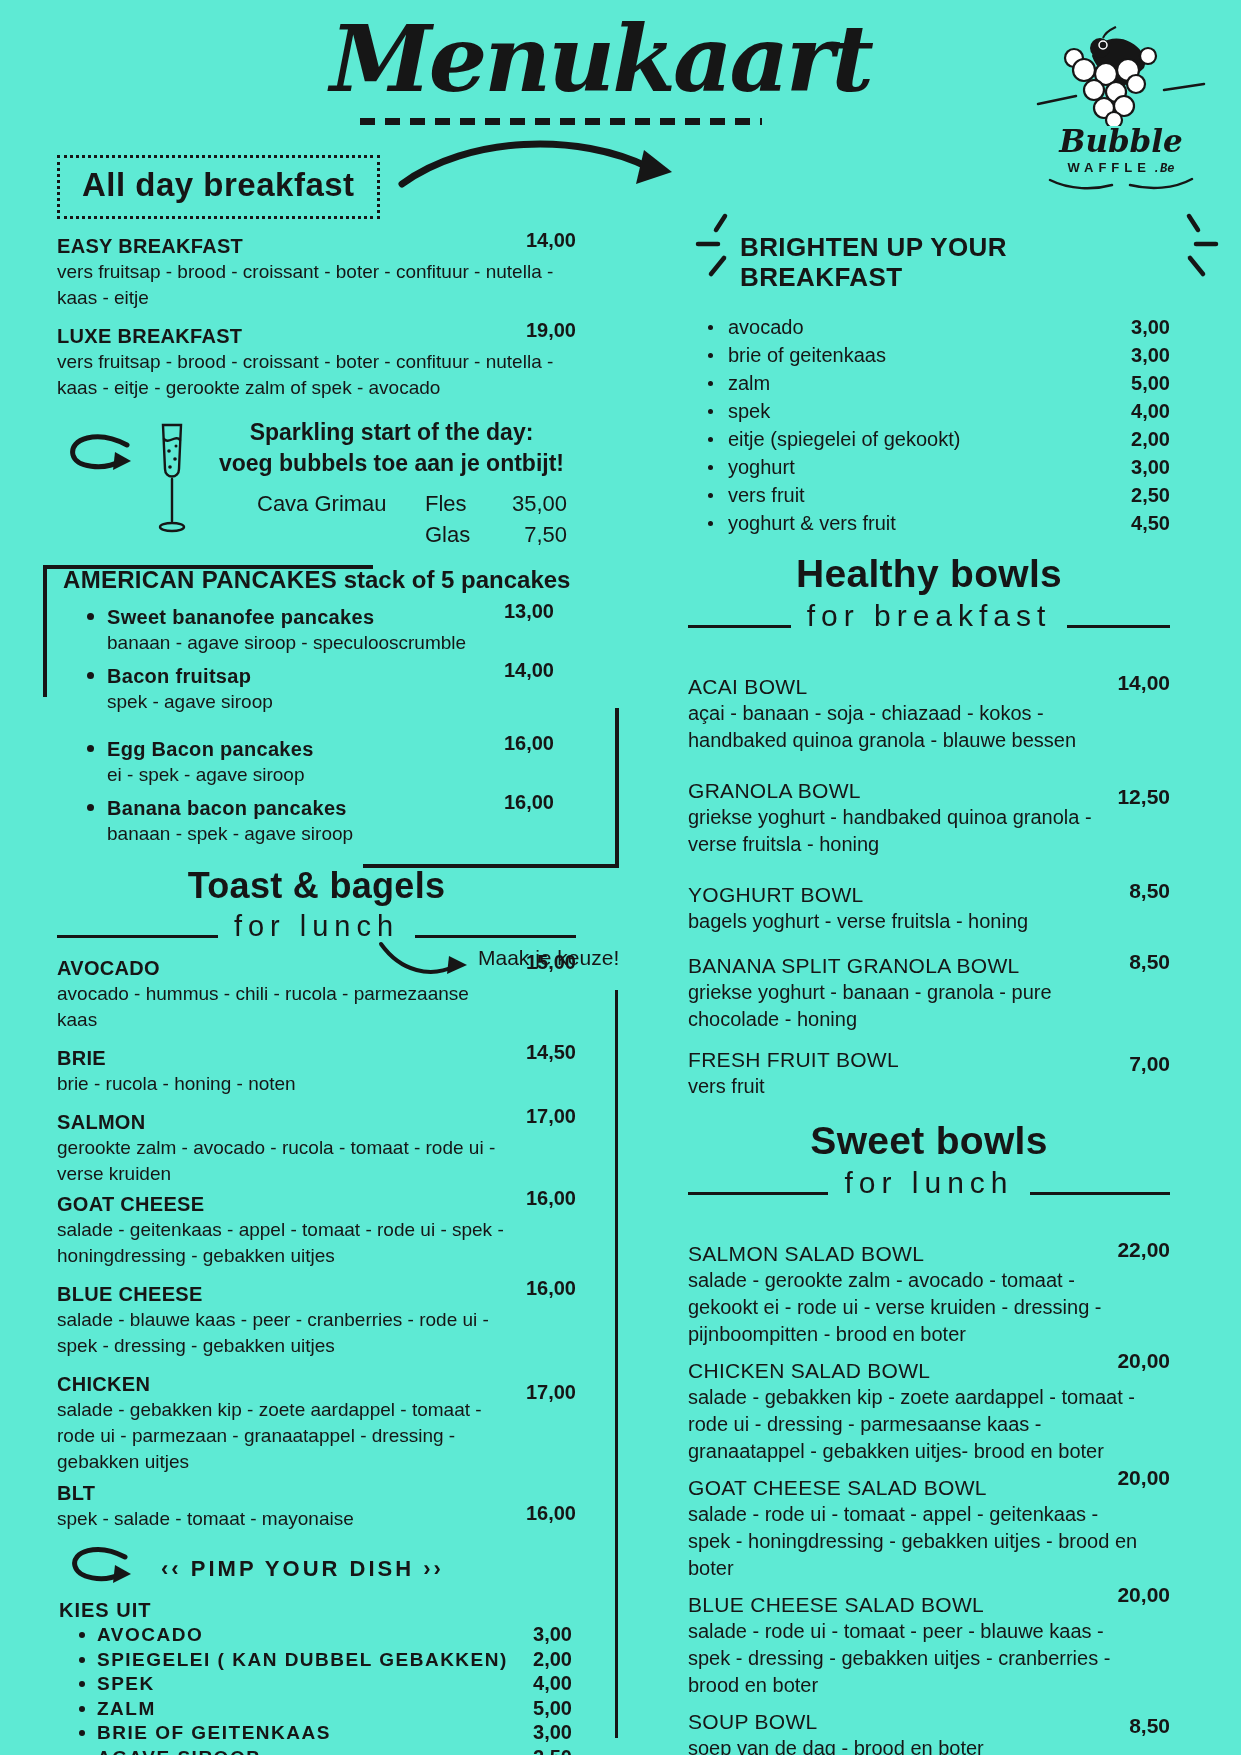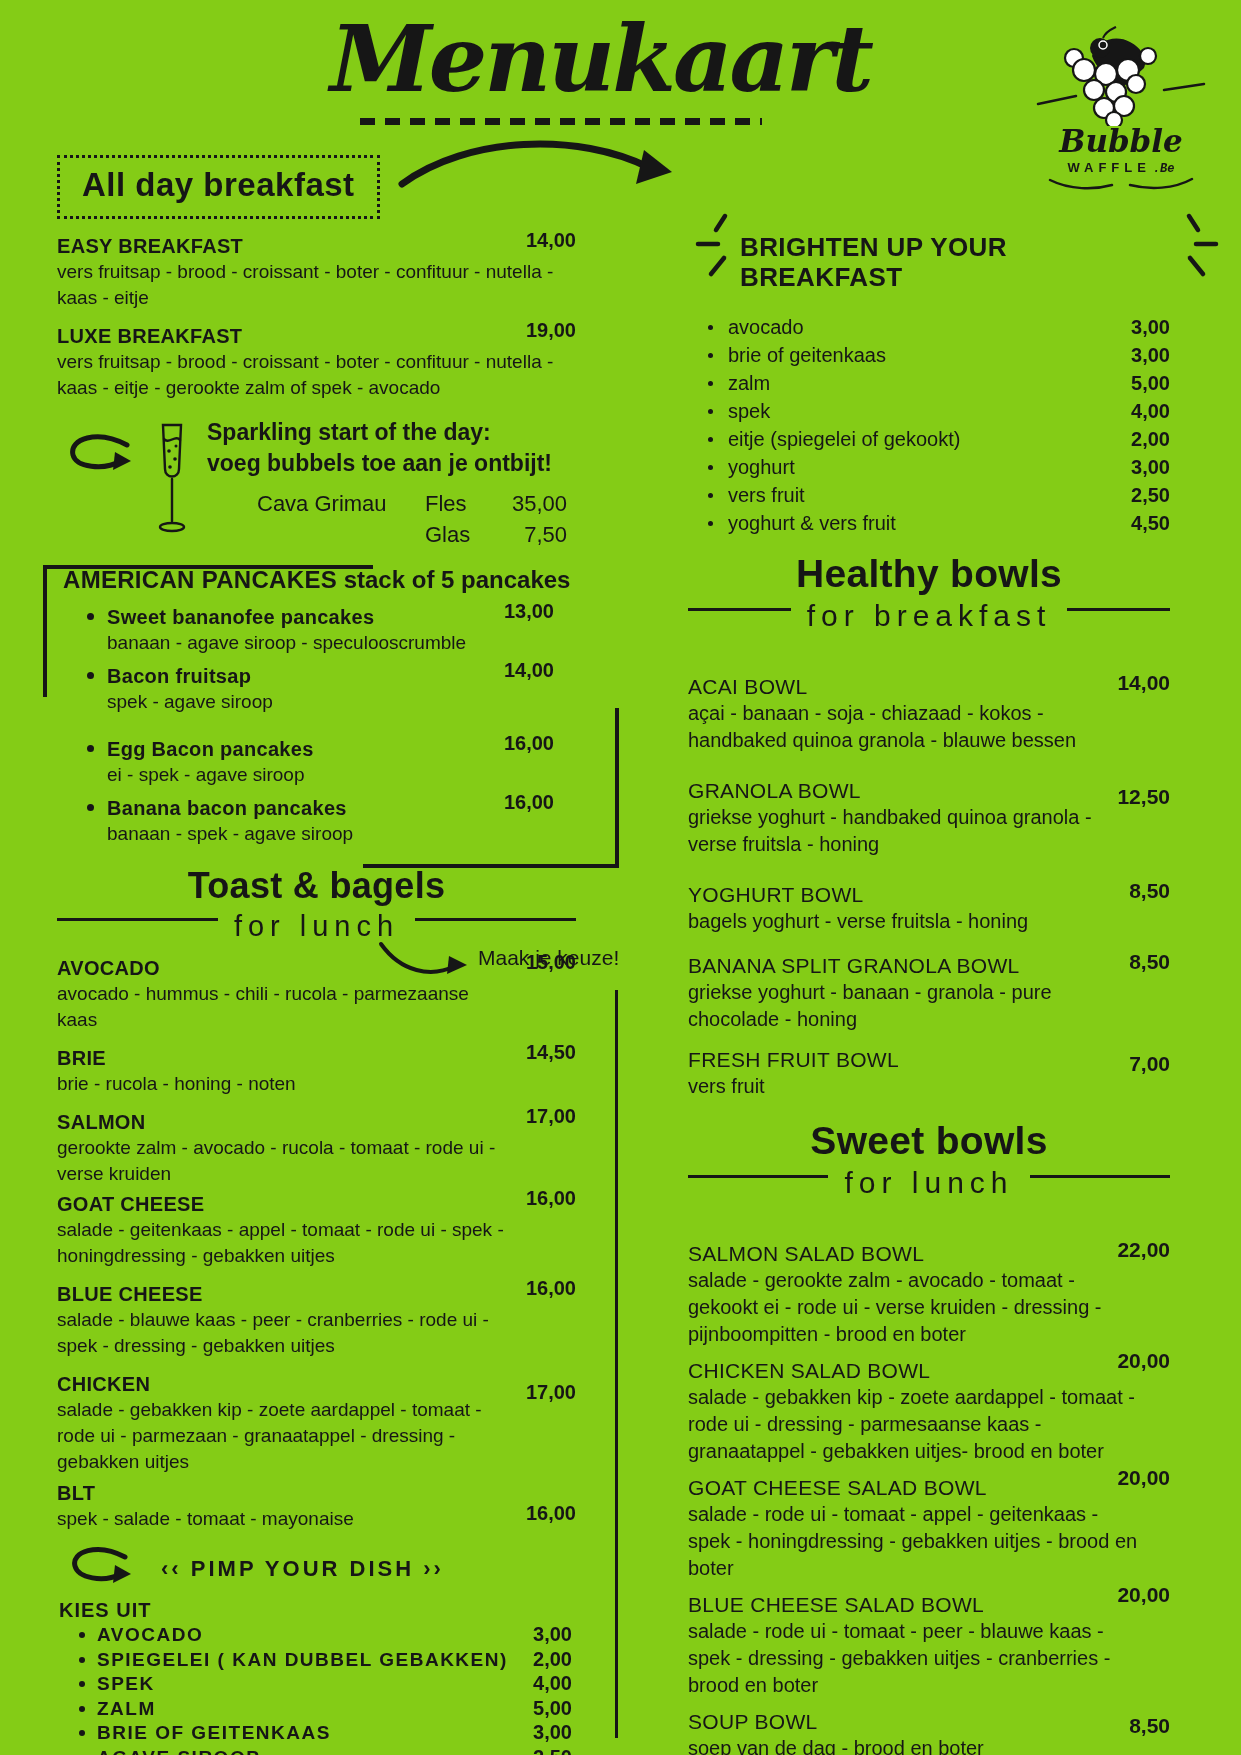--- a/index.html
+++ b/index.html
@@ -1,16 +1,16 @@
 <!DOCTYPE html>
 <html><head>
 <meta charset="utf-8">
 <style>
   html,body{margin:0;padding:0;background:#e8e8e8}
-  .page{position:relative;width:1241px;height:1755px;margin:0 auto;background:#84cc16;
+  .page{position:relative;width:1241px;height:1755px;margin:0 auto;background:#5eead4;
         color:#161616;font-family:"Liberation Sans",sans-serif;overflow:hidden}
   svg{display:block}
 
   
   .title{position:absolute;left:330px;top:0px;width:460px;text-align:center;
          font-family:"DejaVu Serif",serif;font-style:italic;font-weight:700;
          font-size:92px;letter-spacing:-3px;line-height:118px}
   .title-dashes{position:absolute;left:360px;top:118px;width:402px;height:7px;
          background:repeating-linear-gradient(90deg,#161616 0 15px,transparent 15px 25px)}
   .big-arrow{position:absolute;left:398px;top:128px}
@@ -42,41 +42,41 @@
   .mi-name{font-size:20px;font-weight:800;letter-spacing:.3px;line-height:26px}
   .mi-price{position:absolute;top:-4px;right:0;font-size:20px;font-weight:700}
   .mi-desc{font-size:19px;line-height:26px;max-width:508px}
   .mi.toast .mi-desc{max-width:452px}
   .mi.lastgap{margin-bottom:16px}
 
   
   .spark{position:relative;margin:10px 0 16px;min-height:126px}
   .spark-arrow{position:absolute;left:6px;top:16px}
   .spark-glass{position:absolute;left:92px;top:4px}
-  .spark-text{margin-left:150px;text-align:left;font-size:23px;font-weight:800;
+  .spark-text{margin-left:150px;text-align:center;font-size:23px;font-weight:800;
          line-height:31px;max-width:372px}
   .cava{margin:9px 0 0 200px;font-size:22px;line-height:31px}
   .cava-row{display:flex}
   .cava-prod{width:168px}
   .cava-label{width:64px}
   .cava-price{width:78px;text-align:right}
 
   
   .pc-head{font-size:24px;margin:4px 0 10px 6px;line-height:28px}
   .pc-title{font-weight:800;letter-spacing:.3px}
   .pc-sub{font-weight:700}
   .pci{position:relative;padding-left:50px;margin-bottom:7px}
   .pci.gap{margin-top:21px}
   .dot{position:absolute;left:30px;top:9px;width:7px;height:7px;border-radius:50%;background:#161616}
   .pci .mi-price{right:22px}
 
   
   .sec-head{text-align:center}
   .sec-title{font-size:36px;font-weight:800;letter-spacing:.3px;line-height:42px}
-  .sub-row{display:flex;align-items:center;gap:16px;margin-top:0}
+  .sub-row{display:flex;align-items:flex-end;gap:16px;margin-top:0}
   .sub-row .rule{flex:1;height:3px;background:#161616;transform:translateY(-7px)}
   .sub-text{font-size:29px;font-weight:400;letter-spacing:6px;line-height:38px;white-space:nowrap}
   .toast-head{margin-top:18px;margin-bottom:10px}
 
   .keuze-arrow{position:absolute;left:375px;top:940px}
   .keuze-note{position:absolute;left:478px;top:946px;font-size:21px}
 
   
   .pimp-row{display:flex;align-items:center;gap:26px;margin:14px 0 6px 10px}
   .pimp-title{font-size:22px;font-weight:800;letter-spacing:3px}

